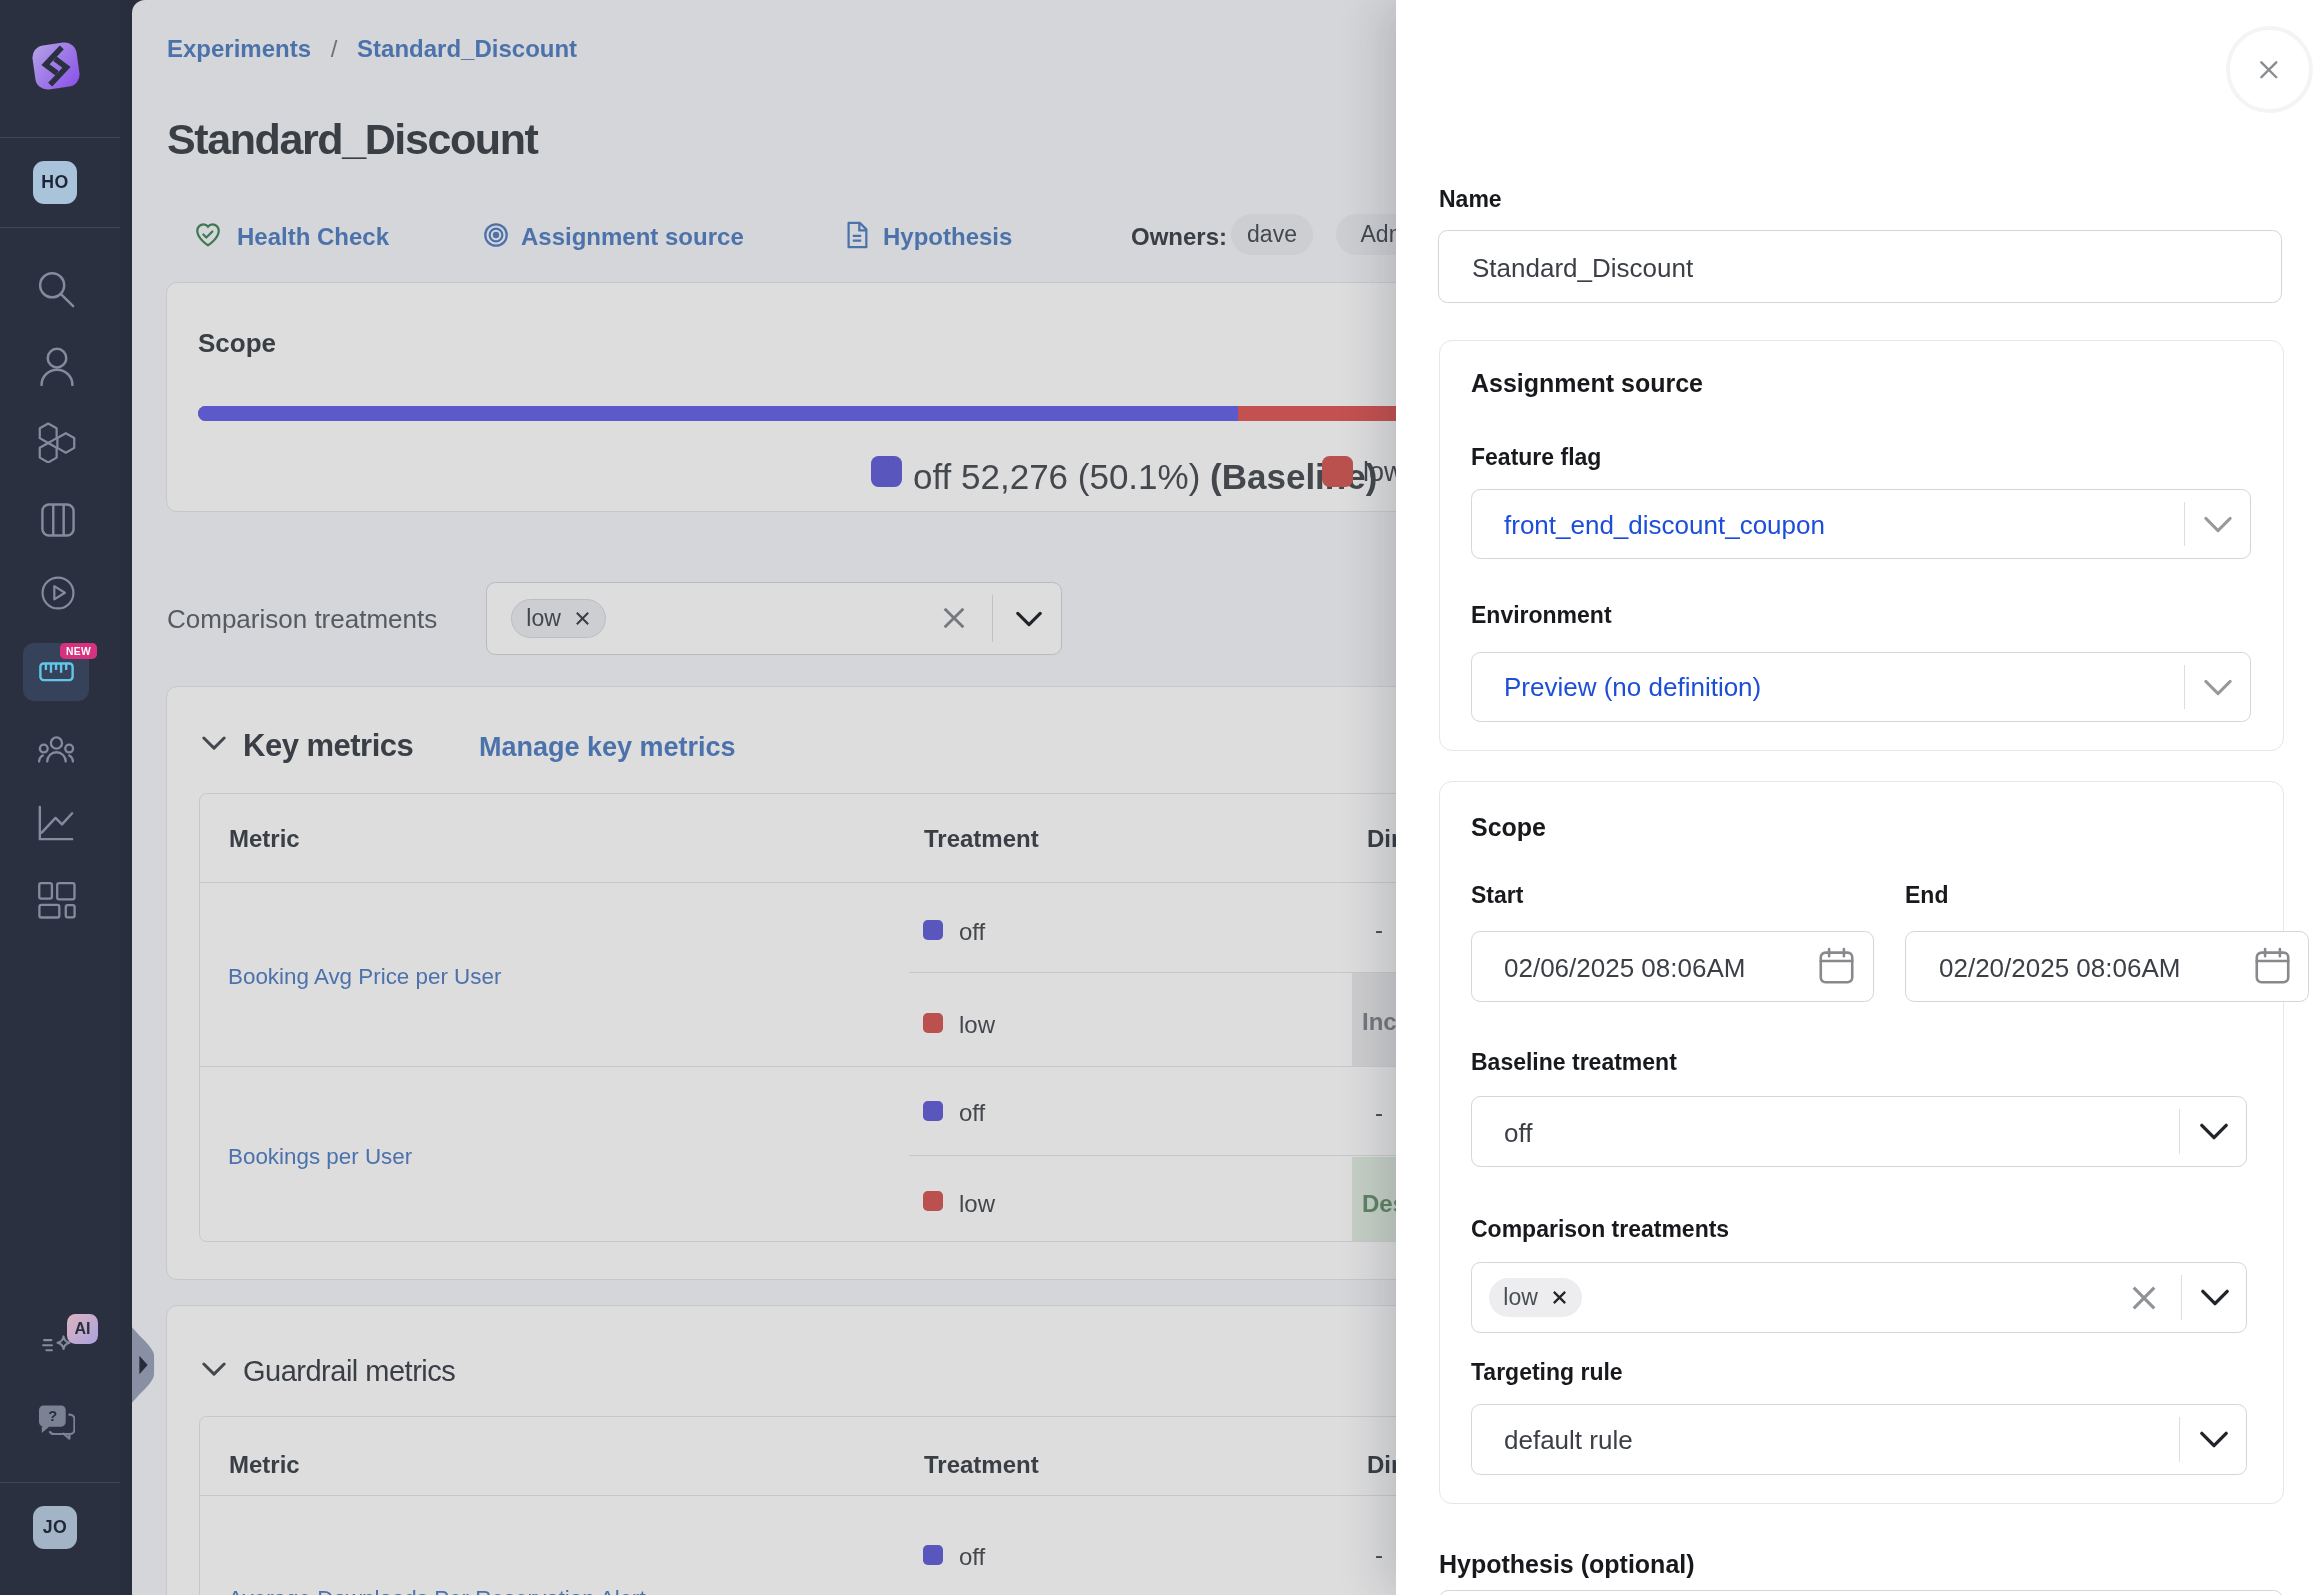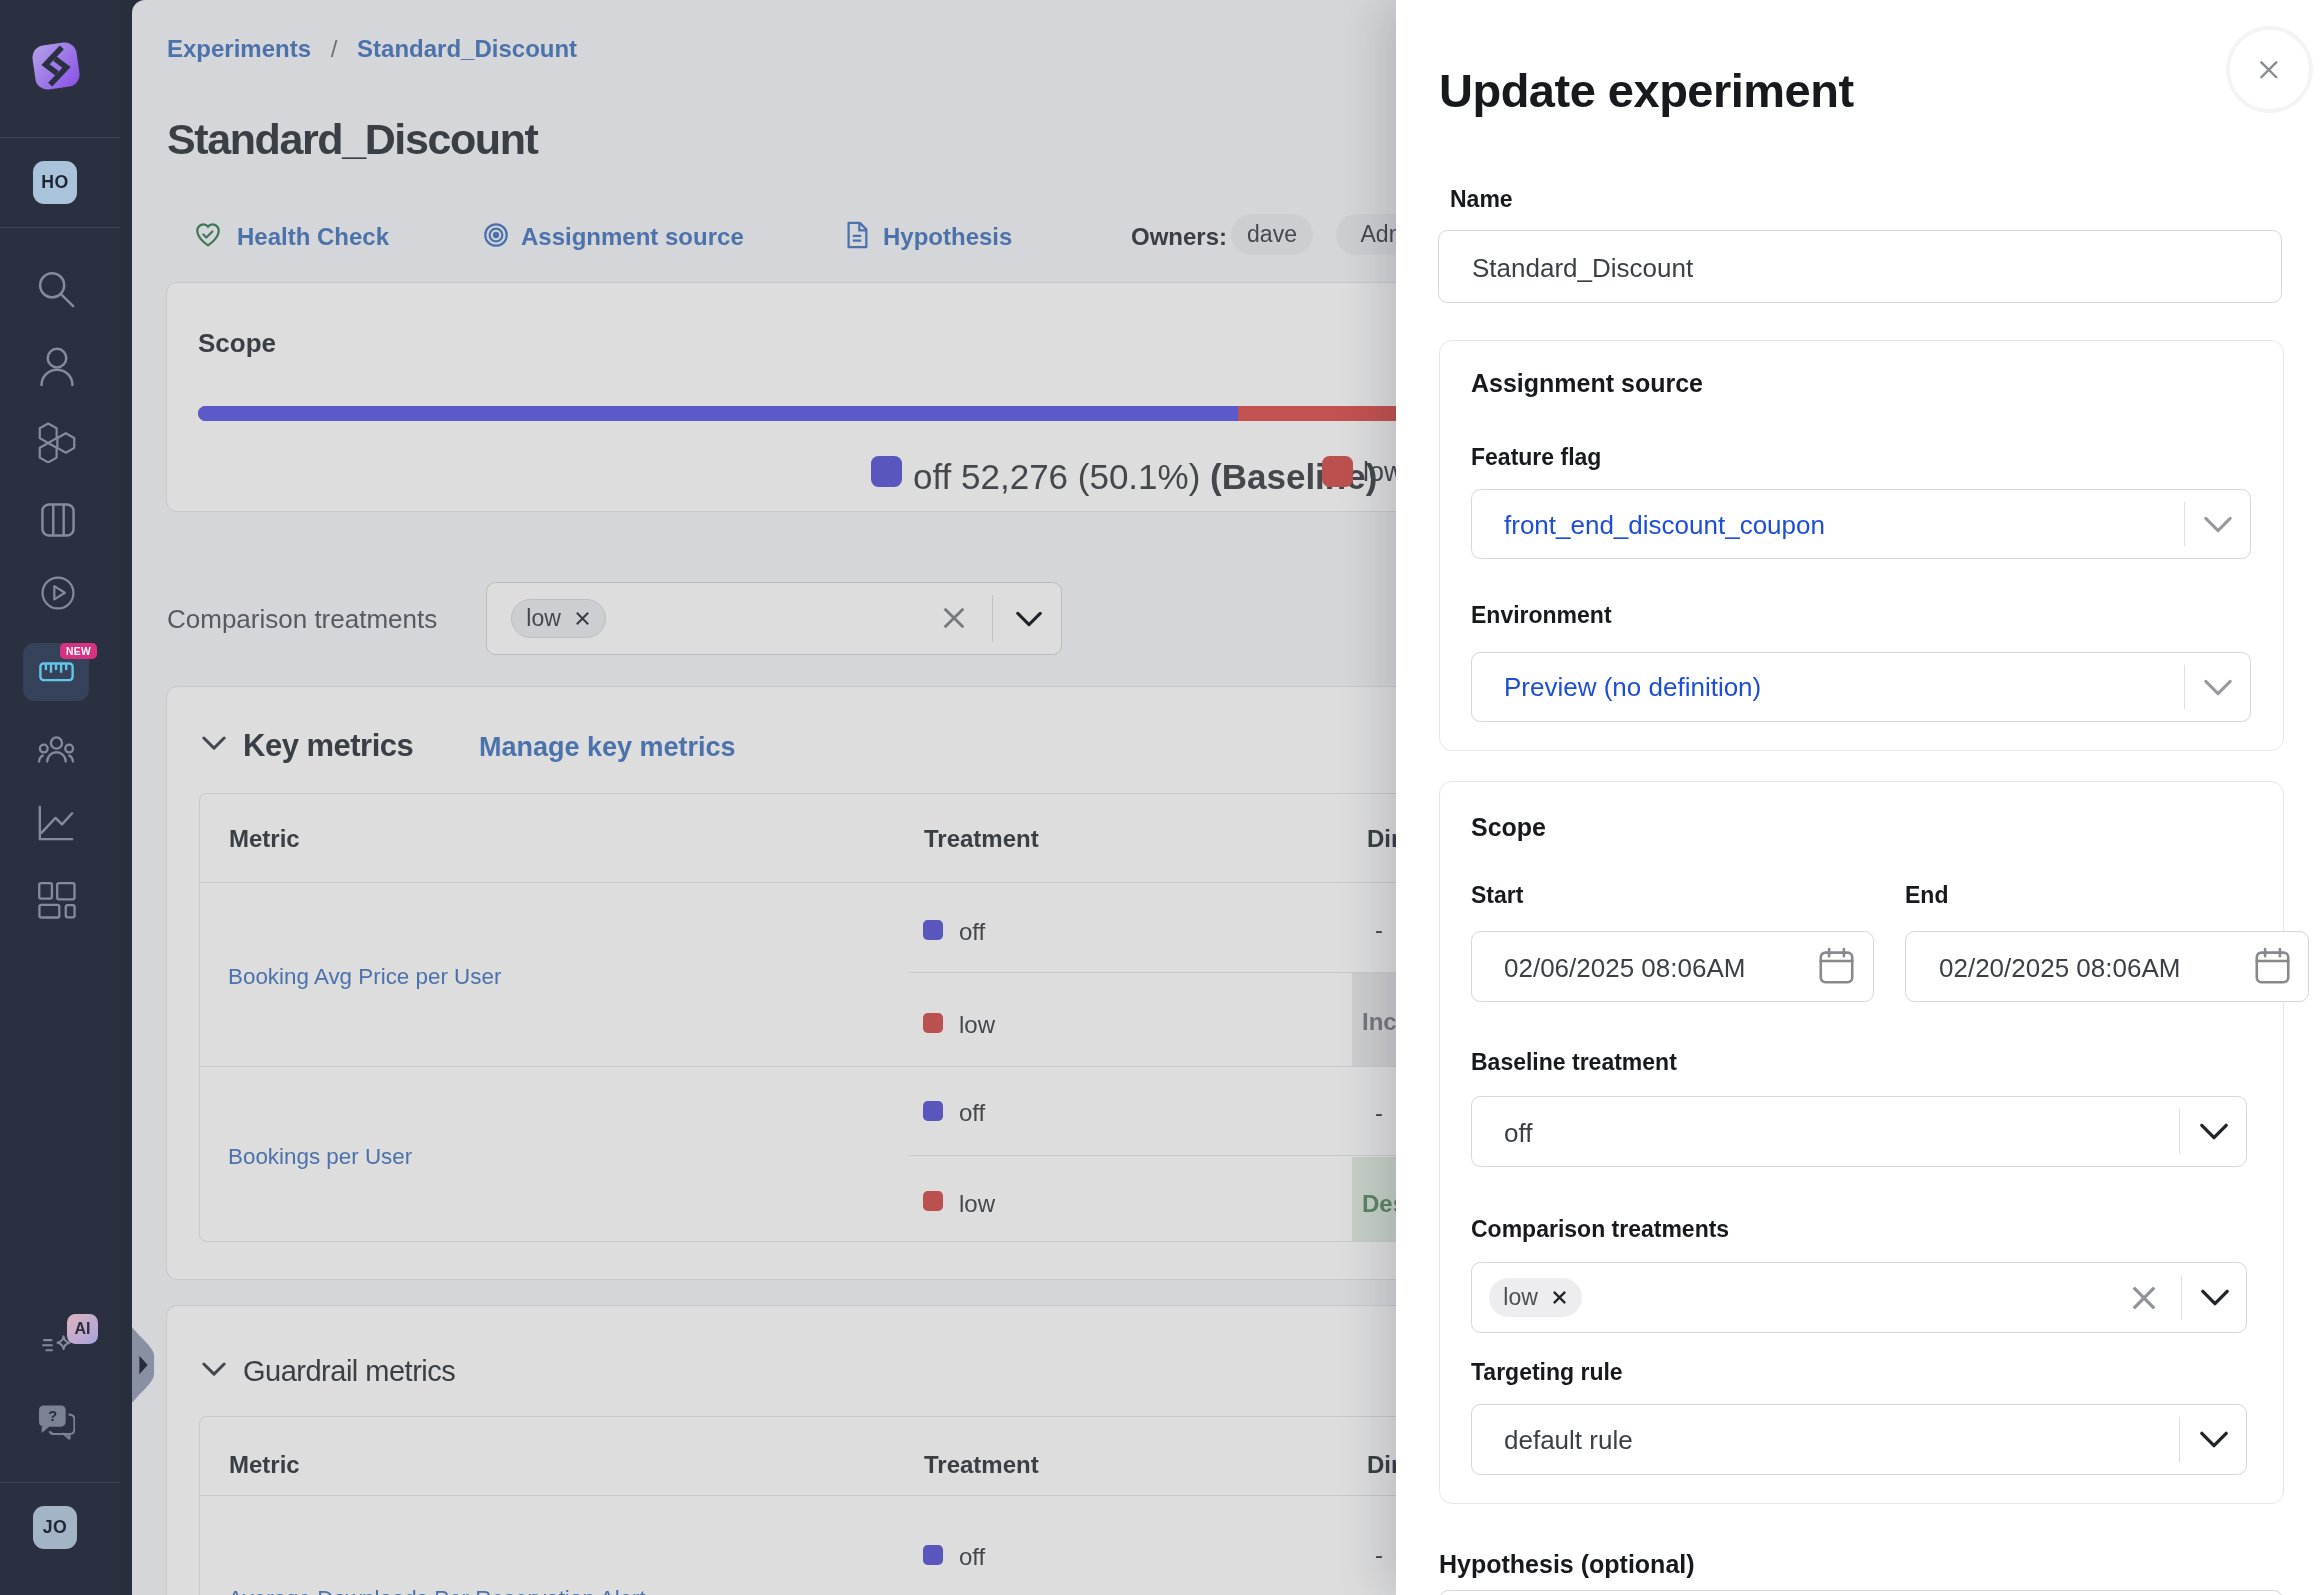--- a/index.html
+++ b/index.html
@@ -230,23 +230,22 @@
   <div class="abs" style="left:33px;top:1506px;width:44px;height:43px;border-radius:11.2px;background:#a2b4c6;color:#202836;font-size:17.7px;font-weight:bold;display:flex;align-items:center;justify-content:center;letter-spacing:0.5px">JO</div>
 </div>
 
 <div id="drawer">
   <div class="abs" style="left:364px;top:-17px"></div>
   <div class="abs" style="left:830px;top:26px;width:87px;height:87px;border-radius:50%;border:4.7px solid #f4f4f6;background:#fff"></div>
   <svg class="abs" style="left:863px;top:60px" width="19.6" height="19.6" viewBox="0 0 21 21" stroke="#8a8d90" stroke-width="2.6" stroke-linecap="round">
         <path d="M2.5 2.5l16 16M18.5 2.5l-16 16"></path>
       </svg>
 
-  <div class="abs" style="left:43px;top:63px;font-size:47px;font-weight:bold;color:#17191c;letter-spacing:-0.5px">Update experiment</div>
-
-  <div class="dlabel" style="left:54px;top:186px">Name</div>
+
+  <div class="dlabel" style="left:43px;top:186px">Name</div>
   <div class="inp" style="left:42px;top:230px;width:844px;height:73px"></div>
   <div class="itext" style="left:76px;top:253px">Standard_Discount</div>
 
   <div class="dcard" style="top:340px;height:411px"></div>
   <div class="abs" style="left:75px;top:369px;font-size:25px;font-weight:bold;color:#17191d">Assignment source</div>
   <div class="dlabel" style="left:75px;top:444px">Feature flag</div>
   <div class="inp" style="left:75px;top:489px;width:780px;height:70px"></div>
   <div class="itext ph" style="left:108px;top:510px">front_end_discount_coupon</div>
   <div class="vdiv" style="left:788px;top:502px;height:44px"></div>
   <svg class="abs" style="left:807px;top:516px" width="30" height="17" viewBox="0 0 32 18" fill="none" stroke="#97999d" stroke-width="3.2" stroke-linecap="round" stroke-linejoin="round">

